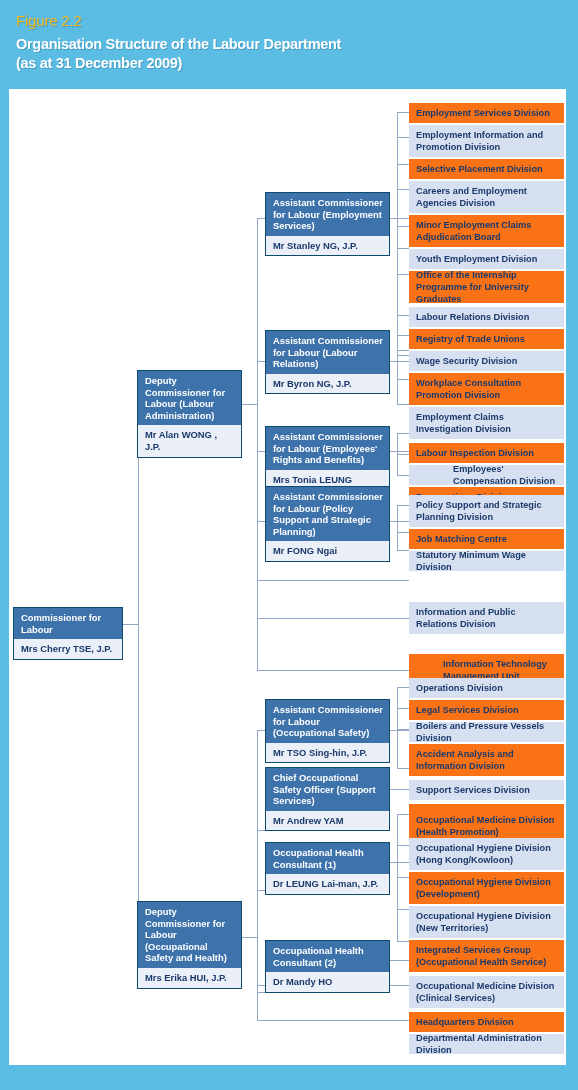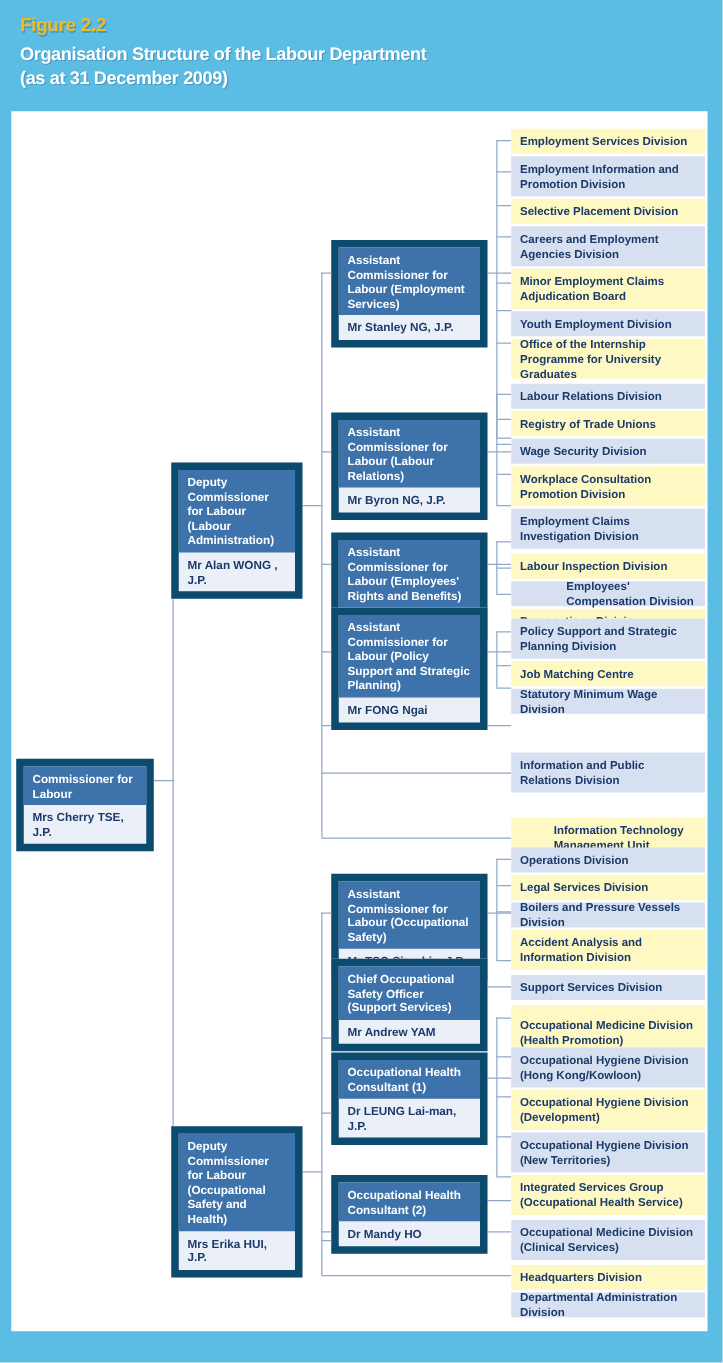--- a/index.html
+++ b/index.html
@@ -8,21 +8,21 @@
     background: #5bbde4;
     font-family: "Liberation Sans", sans-serif;
     overflow: hidden;
     position: relative;
   }
 
   
   #header { position: absolute; left: 0; top: 0; width: 578px; height: 90px; }
   #fig-label {
     position: absolute; left: 16px; top: 12px;
-    font-size: 15px; font-weight: bold; color: #f5b920;
+    font-size: 15px; font-weight: normal; color: #f5b920;
     letter-spacing: -0.2px;
     text-shadow: 1px 1px 0 rgba(40,90,120,.35);
   }
   #title-l1, #title-l2 {
     position: absolute; left: 16px;
     font-size: 14.5px; font-weight: bold; color: #ffffff;
     letter-spacing: -0.3px;
     text-shadow: 1px 1px 0 rgba(40,90,120,.35);
   }
   #title-l1 { top: 36px; }
@@ -35,21 +35,21 @@
     background: #ffffff;
   }
 
   
   #chart { position: absolute; left: 0; top: 0; width: 557px; height: 976px; }
 
   
   .role {
     position: absolute;
     background: #eaeff8;
-    border: 6px solid #0c4a6e;
+    border: 1px solid #0c4a6e;
   }
   .role .title {
     background: #3d72ab;
     color: #ffffff;
     font-size: 9.4px;
     font-weight: bold;
     line-height: 11.6px;
     padding: 4px 6px 4px 7px;
   }
   .role .person {
@@ -65,21 +65,21 @@
     left: 400px;
     width: 155px;
     color: #1b3a6b;
     font-size: 9.2px;
     font-weight: bold;
     line-height: 12.2px;
     padding: 4px 6px 4px 7px;
     display: flex;
     align-items: center;
   }
-  .division.sh-a { background: #fef9c3; }
+  .division.sh-a { background: #f97316; }
   .division.sh-b { background: #d7e0f0; }
 
   
   .ln { position: absolute; background: #93a8c8; }
   .ln.h { height: 1px; }
   .ln.v { width: 1px; }
 </style>
 </head>
 <body>
 

